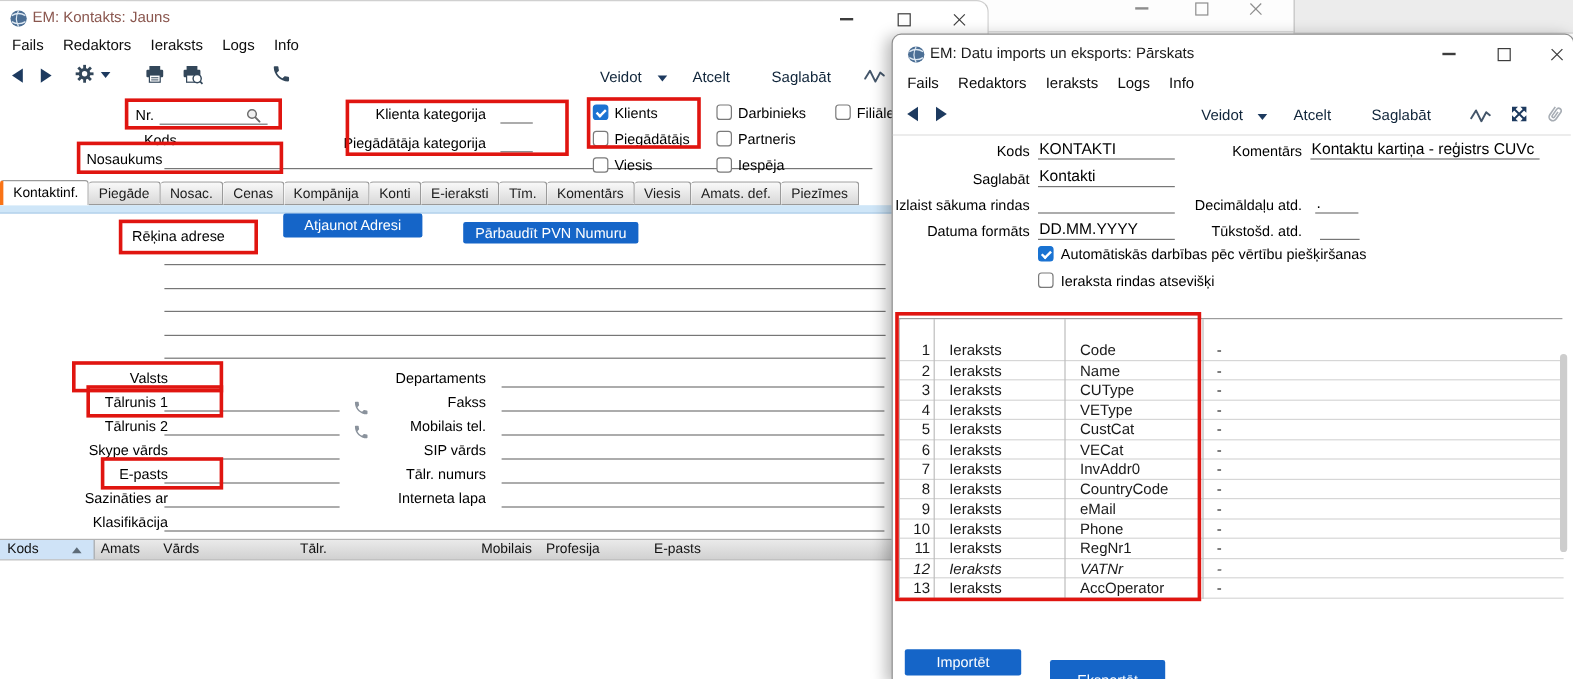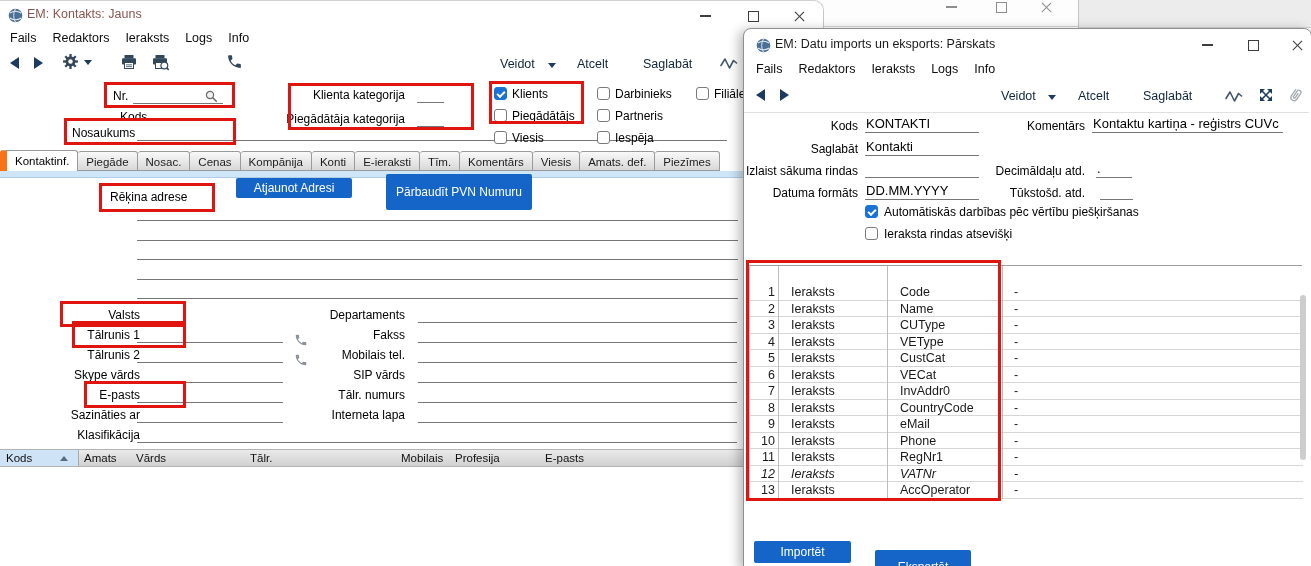--- a/index.html
+++ b/index.html
@@ -43,21 +43,21 @@
   .wc.gray .xx::before,.wc.gray .xx::after{background:#8d8d8d}
   
   .tri-l{width:0;height:0;border-top:6px solid transparent;border-bottom:6px solid transparent;border-right:9px solid #1d3a5f;position:absolute}
   .tri-r{width:0;height:0;border-top:6px solid transparent;border-bottom:6px solid transparent;border-left:9px solid #1d3a5f;position:absolute}
   .caret{width:0;height:0;border-left:4px solid transparent;border-right:4px solid transparent;border-top:5px solid #1d3a5f;position:absolute}
   
   #lw-tabs{position:absolute;left:0;top:149px;display:flex;align-items:flex-end;z-index:2}
   .tab{height:20px;line-height:20px;font-size:11.5px;color:#1c1c1c;padding:0 8px;
     border:1px solid #9a9a9a;border-left:none;background:linear-gradient(#f9f9f9,#d8d8d8);
     border-radius:3px 3px 0 0;box-sizing:border-box;white-space:nowrap;cursor:default}
-  .tab.first{border-left:7px solid #f97316}
+  .tab.first{border-left:3px solid #f97316}
   .tab.active{background:#fff;height:21px;border-bottom:none;color:#000}
   #tab-strip{position:absolute;left:0;top:170px;width:743px;height:6px;background:#cfe6f8;border-bottom:1px solid #aecdे8}
   
   #contact-header{position:absolute;left:0;top:448px;width:743px;height:18px;
     background:linear-gradient(#eaeaea,#d1d1d1);border-top:1px solid #b3b3b3;border-bottom:1px solid #b3b3b3;box-sizing:border-box}
   .chead{position:absolute;top:2px;font-size:11.5px;color:#111;white-space:nowrap}
   #kods-cell{position:absolute;left:0;top:0;width:78px;height:16px;background:#cfe3f7;border-right:1px solid #a9a9a9}
   .sort-tri{position:absolute;left:60px;top:6px;width:0;height:0;border-left:4px solid transparent;border-right:4px solid transparent;border-bottom:5px solid #5d6b78}
   
   #rt{position:absolute;left:5px;top:236px;width:553px;height:233px;border-top:1px solid #9c9c9c;border-left:1px solid #bdbdbd;box-sizing:border-box}
@@ -216,21 +216,21 @@
         <div class="tab">Komentārs</div>
         <div class="tab">Viesis</div>
         <div class="tab">Amats. def.</div>
         <div class="tab">Piezīmes</div>
       </div>
     <div id="tab-strip" style="border-bottom:1px solid #aecde8"></div>
 
     <span class="lbl" style="left:110px;top:189px">Rēķina adrese</span>
     <div class="redbox" style="left:99px;top:182px;width:110px;height:23px"></div>
     <div class="bluebtn" style="left:236px;top:177px;width:116px;height:20px">Atjaunot Adresi</div>
-    <div class="bluebtn" style="left:386px;top:173px;width:146px;height:36px">Pārbaudīt PVN Numuru</div>
+    <div class="bluebtn" style="left:386px;top:184px;width:146px;height:18px">Pārbaudīt PVN Numuru</div>
 
     <div id="lw-address-lines">
         <div class="uline" style="left: 137px; top: 206px; width: 601px; height: 13px;"></div>
         <div class="uline" style="left: 137px; top: 226px; width: 601px; height: 13px;"></div>
         <div class="uline" style="left: 137px; top: 245px; width: 601px; height: 13px;"></div>
         <div class="uline" style="left: 137px; top: 265px; width: 601px; height: 13px;"></div>
         <div class="uline" style="left: 137px; top: 284px; width: 601px; height: 13px;"></div>
       </div>
     <div id="lw-left-fields">
         <div class="lbl rlbl" style="left: 0px; top: 307px; width: 140px;">Valsts</div>

